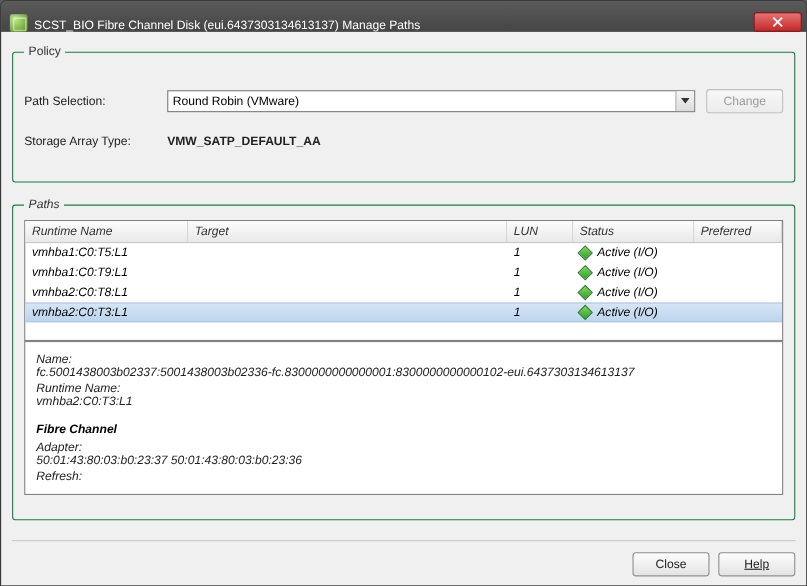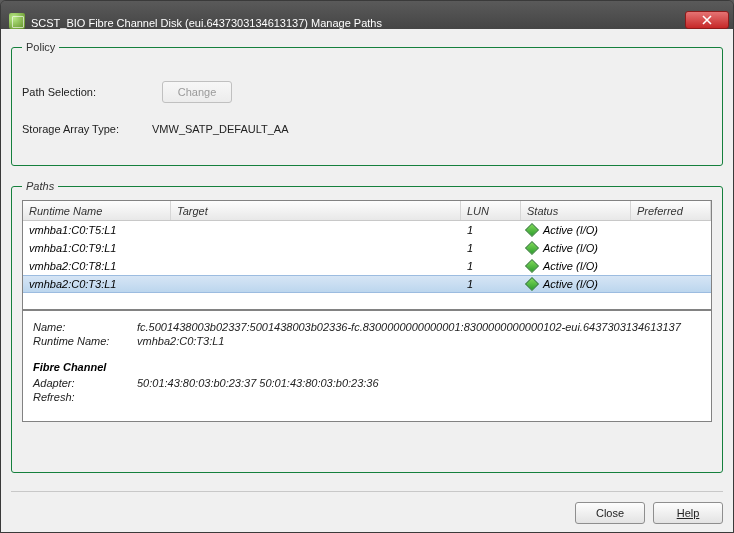--- a/index.html
+++ b/index.html
@@ -8,21 +8,21 @@
   .titlebar { height: 28px; background: linear-gradient(to bottom, #5a5a5a, #454545); display: flex; align-items: flex-end; padding: 0 4px 0 8px; color: #fff; font-size: 12px; }
   .titlebar .icon-app { width: 16px; height: 16px; margin-right: 6px; background: radial-gradient(circle at 30% 30%, #b8e986, #5a8a1f); border-radius: 2px; position: relative; }
   .titlebar .icon-app::after { content:""; position:absolute; left:3px; top:3px; width:10px; height:10px; border:1px solid rgba(255,255,255,0.6); border-radius:1px; }
   .titlebar .title { flex: 1; white-space: nowrap; overflow: hidden; text-overflow: ellipsis; }
   .titlebar .close-btn { width: 44px; height: 18px; background: linear-gradient(to bottom, #e57373, #c62828); border: 1px solid #8e1b1b; border-radius: 3px; display: flex; align-items: center; justify-content: center; color: #fff; font-weight: bold; font-size: 12px; cursor: default; }
   .content { background: #f0f0f0; height: calc(533px - 28px); padding: 8px 10px 10px 10px; display: flex; flex-direction: column; }
   fieldset { border: 1px solid #15803d; border-radius: 3px; margin: 4px 0 10px 0; padding: 8px 10px 10px 10px; }
   legend { color: #333; padding: 0 4px; }
   .row { display: flex; align-items: center; margin: 20px 0; }
   .row .label { width: 130px; color: #222; }
-  .row .value { color: #222; }
+  .row .value { color: #222; font-weight: bold; }
   .select-wrap { flex: 1; display: flex; align-items: center; }
   .select { flex: 1; height: 20px; background: #fff; border: 1px solid #7a7a7a; display: flex; align-items: center; padding: 0 4px; position: relative; }
   .select .arrow { position: absolute; right: 0; top: 0; width: 17px; height: 100%; background: linear-gradient(to bottom, #f6f6f6, #dcdcdc); border-left: 1px solid #aaa; display: flex; align-items: center; justify-content: center; }
   .select .arrow svg { width: 8px; height: 6px; }
   .btn { height: 22px; min-width: 70px; padding: 0 12px; background: linear-gradient(to bottom, #fdfdfd, #e3e3e3); border: 1px solid #8e8e8e; border-radius: 3px; display: inline-flex; align-items: center; justify-content: center; color: #222; }
   .btn.disabled { color: #9a9a9a; border-color: #c0c0c0; background: linear-gradient(to bottom,#f7f7f7,#ececec); }
   .paths-fs { flex: 1; display: flex; flex-direction: column; font-style: italic; }
   .table-wrap { border: 1px solid #828282; background: #fff; height: 110px; overflow: hidden; }
   .thead { display: flex; background: linear-gradient(to bottom, #fdfdfd, #e8e8e8); border-bottom: 1px solid #c8c8c8; height: 20px; }
   .th { padding: 2px 6px; color: #333; border-right: 1px solid #d6d6d6; display: flex; align-items: center; }
@@ -30,21 +30,21 @@
   .col-tg { width: 290px; }
   .col-lun { width: 60px; }
   .col-st { width: 110px; }
   .col-pf { flex: 1; }
   .tr { display: flex; height: 18px; align-items: center; }
   .tr .td { padding: 0 6px; display: flex; align-items: center; }
   .tr.selected { background: linear-gradient(to bottom, #d6e5f5, #bcd6ee); border-top: 1px solid #9cbce0; border-bottom: 1px solid #9cbce0; }
   .diamond { width: 10px; height: 10px; transform: rotate(45deg); background: linear-gradient(135deg,#7ed957,#2e9e2e); margin-right: 6px; border: 1px solid #2a7a2a; }
   .refresh-row { display: flex; justify-content: flex-end; margin: 8px 0; }
   .detail-box { border: 1px solid #828282; background: #fff; padding: 8px 10px; min-height: 112px; }
-  .detail-box .drow { display: flex; margin: 2px 0; }
+  .detail-box .drow { display: flex; margin: 2px 0; flex-direction: column; }
   .detail-box .dlabel { width: 104px; color: #222; }
   .detail-box .dval { color: #222; word-break: break-all; }
   .detail-box .section-title { font-weight: bold; margin-top: 14px; margin-bottom: 4px; }
   .footer { display: flex; justify-content: flex-end; gap: 8px; padding-top: 10px; }
   .hr { border: none; border-top: 1px solid #c8c8c8; margin: 8px 0 0 0; }
 </style>
 </head>
 <body>
 
 <div class="window">
@@ -58,20 +58,28 @@
     </div>
   </div>
 
   <div class="content">
 
     <fieldset>
       <legend>Policy</legend>
       <div class="row">
         <div class="label">Path Selection:</div>
         <div class="select-wrap">
+          <div class="select">
+            <span>Round Robin (VMware)</span>
+            <span class="arrow">
+              <svg viewBox="0 0 8 6">
+                  <path d="M0 0 L4 5 L8 0 Z" fill="#333"></path>
+                </svg>
+            </span>
+          </div>
           <div style="width:10px"></div>
           <div class="btn disabled">Change</div>
         </div>
       </div>
       <div class="row">
         <div class="label">Storage Array Type:</div>
         <div class="value">VMW_SATP_DEFAULT_AA</div>
       </div>
     </fieldset>
 

